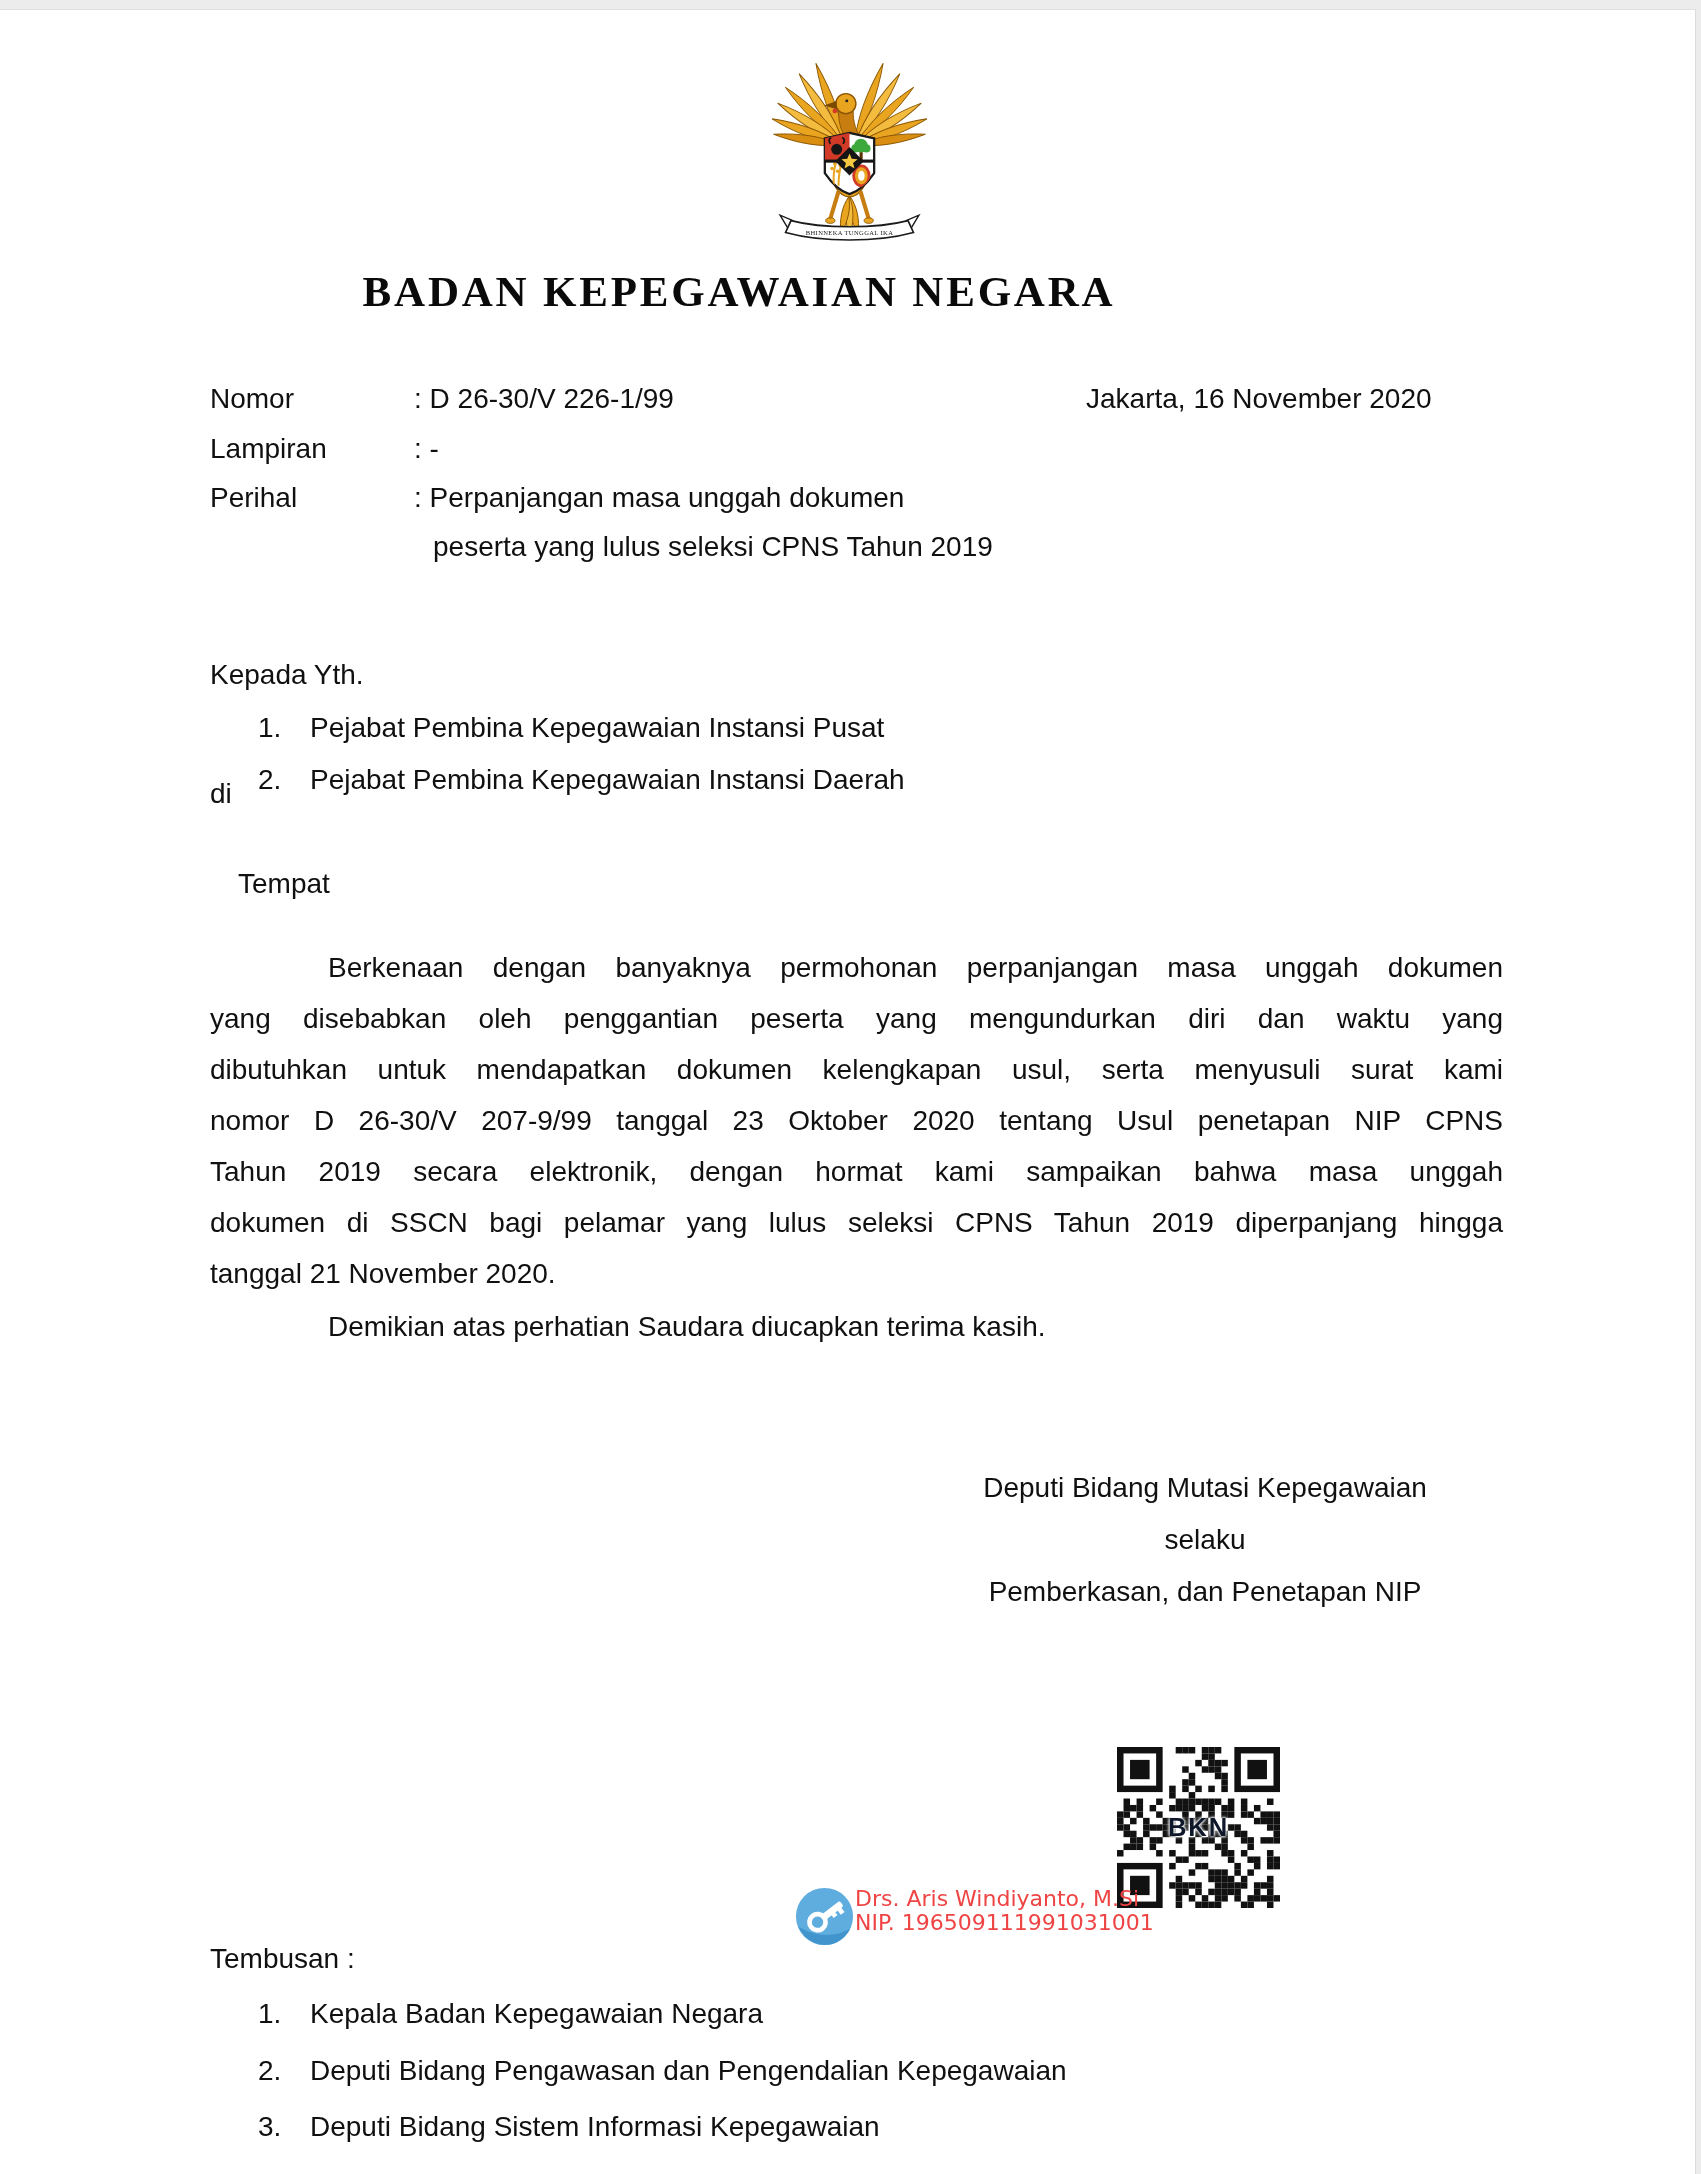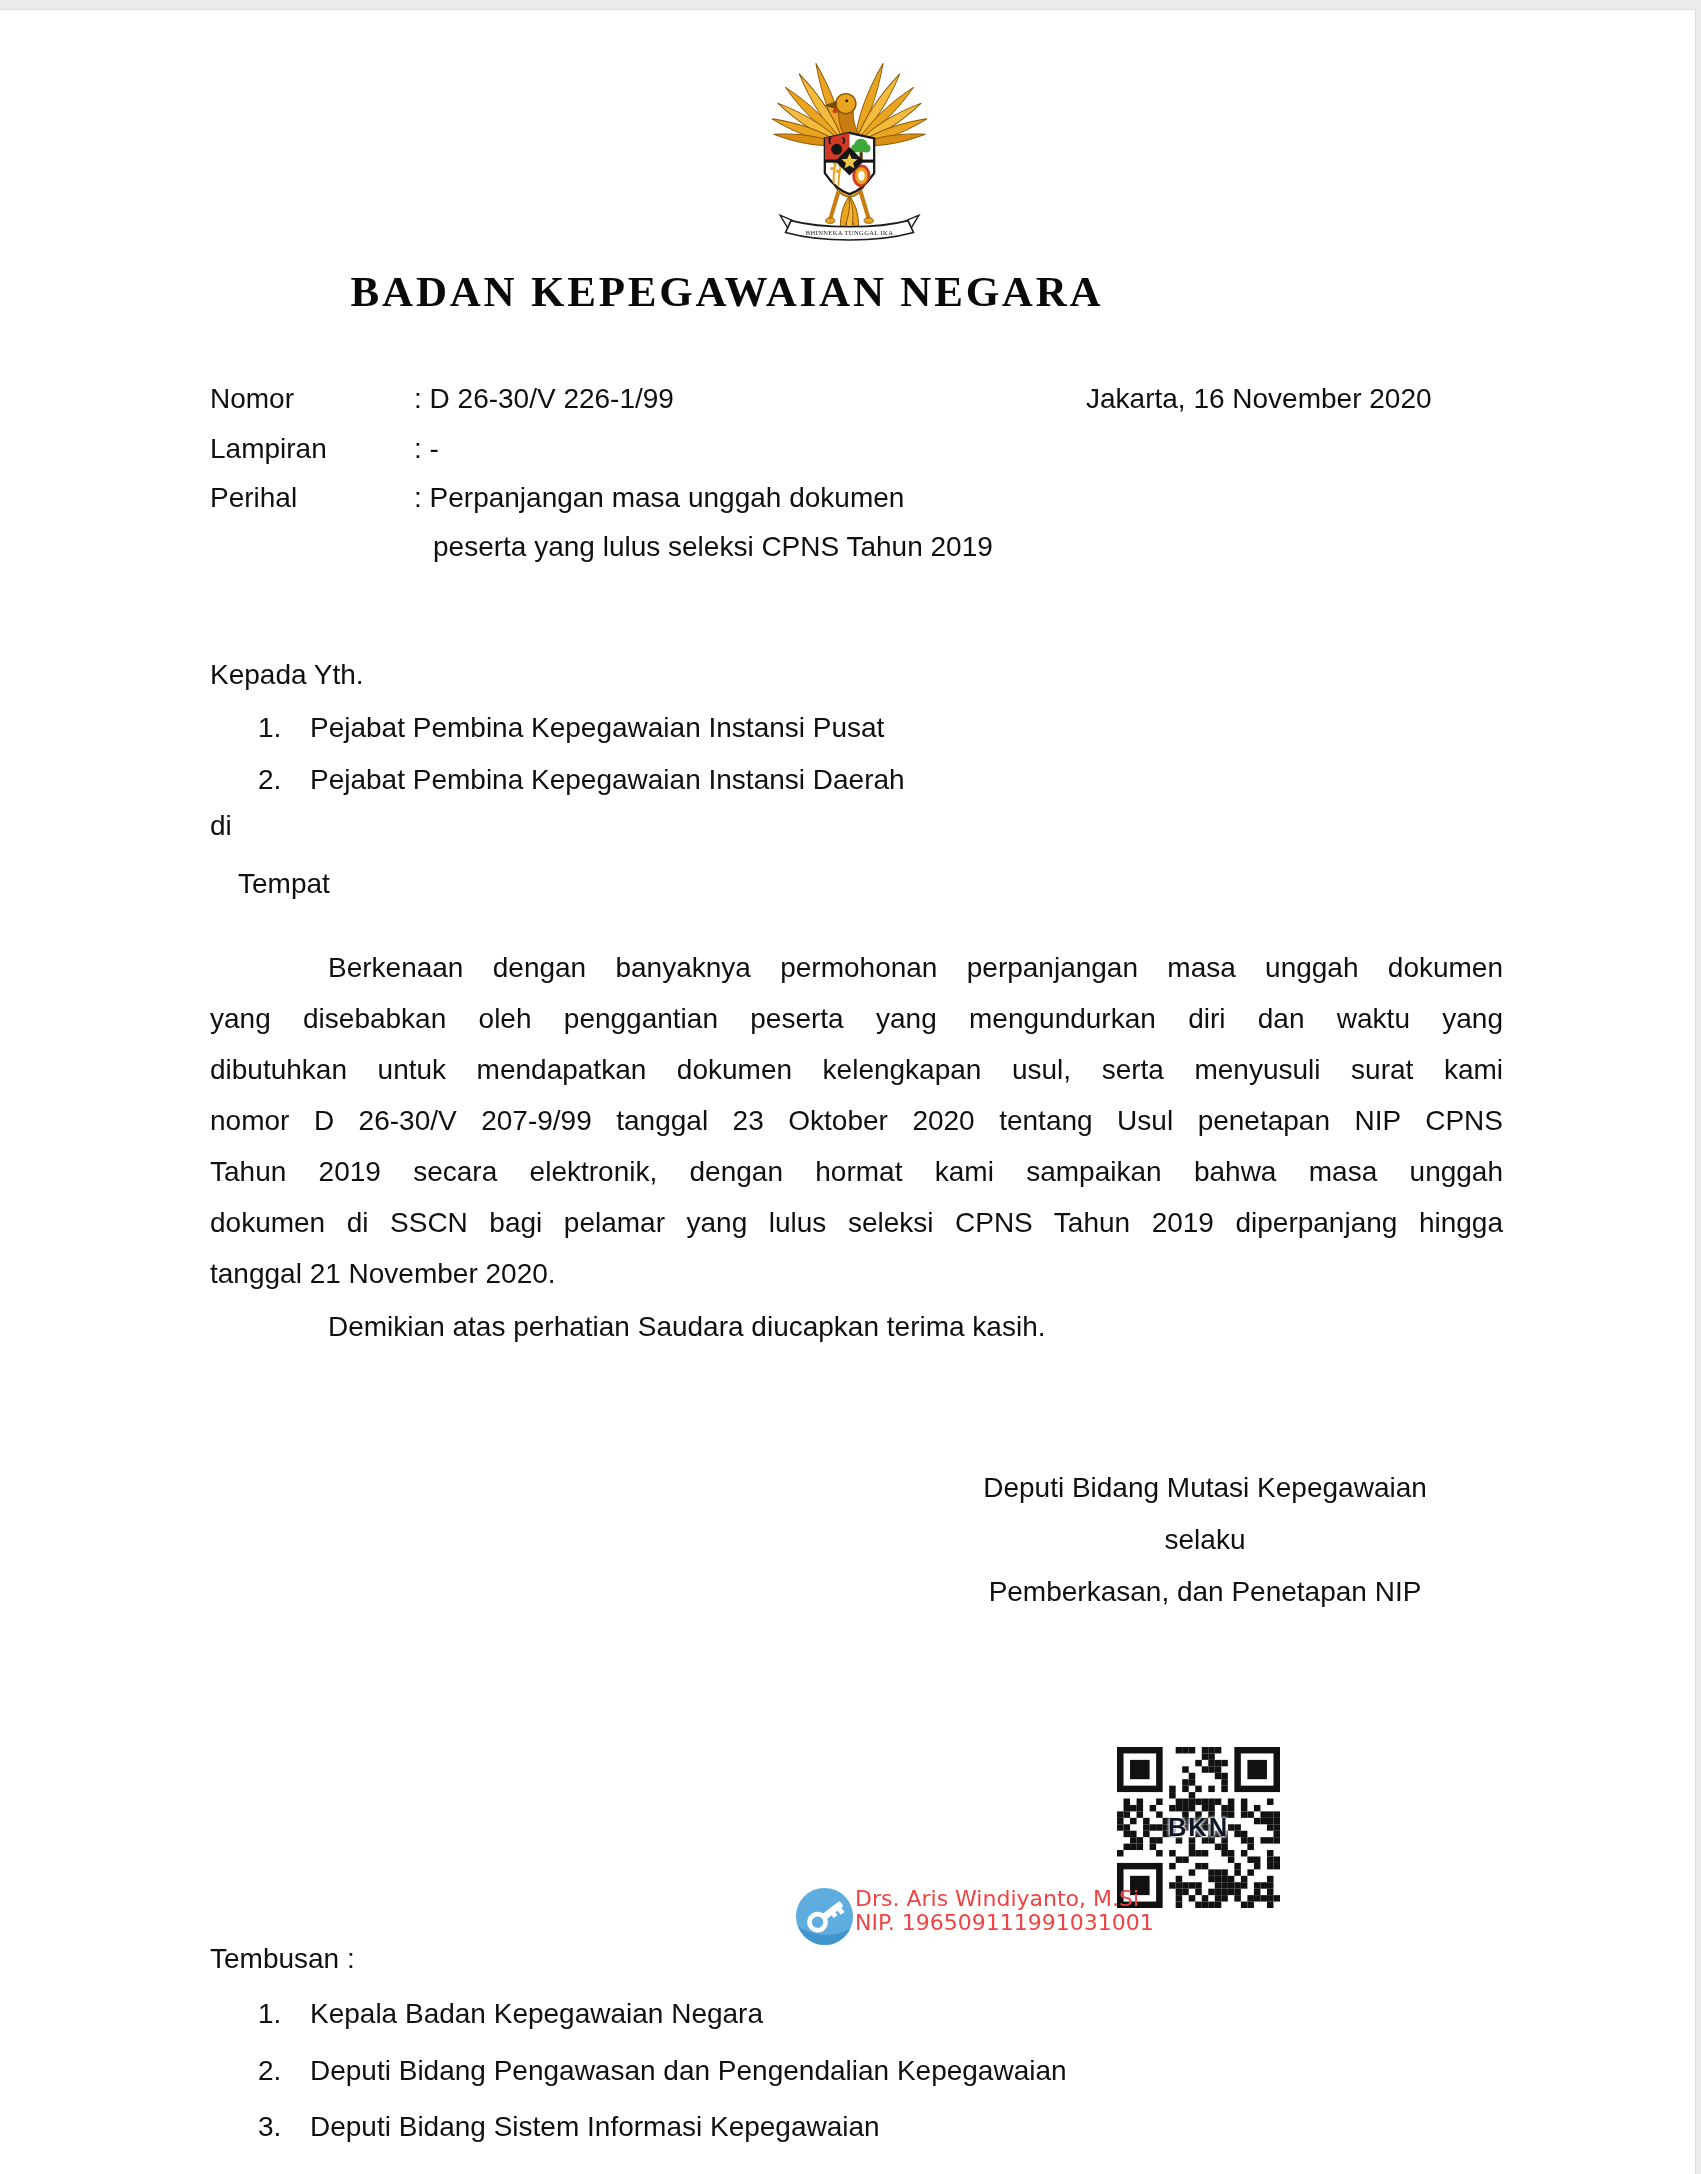--- a/index.html
+++ b/index.html
@@ -4,36 +4,36 @@
 <style>
   html,body{margin:0;padding:0;background:#ffffff;}
   .viewport{position:relative;width:1702px;height:2175px;background:#ffffff;overflow:hidden;
             font-family:"Liberation Sans",sans-serif;color:#101010;}
   .chrome-top{position:absolute;left:0;top:0;width:1702px;height:8.5px;background:#ececec;border-bottom:0.9px solid #e0e0e0;}
   .chrome-right{position:absolute;right:0;top:8.5px;width:5.7px;bottom:0;background:#ececec;border-left:0.9px solid #dcdcdc;}
 
   .abs{position:absolute;}
   .t30{font-size:28px;line-height:34px;}
 
-  .agency-title{left:4px;top:267px;width:1446px;text-align:center;
+  .agency-title{left:16px;top:267px;width:1446px;text-align:center;
     font-family:"Liberation Serif",serif;font-weight:bold;font-size:43px;letter-spacing:2.8px;color:#0a0a0a;}
 
   
   .meta-label{left:210px;width:199px;}
   .meta-value{left:414px;width:662px;}
   .row-y0{top:382px;} .row-y1{top:432px;} .row-y2{top:481px;} .row-y3{top:530px;}
   .place-date{left:1086px;top:382px;width:407px;}
   .perihal2{left:433px;}
 
   
   .kepada{left:210px;top:658px;}
   .list-num{left:258px;width:47px;}
   .list-text{left:310px;width:1041px;}
   .rec-y0{top:711px;} .rec-y1{top:763px;}
-  .di-label{left:210px;top:809px;text-align:center;}
+  .di-label{left:210px;top:777px;text-align:center;}
   .tempat{left:238px;top:867px;}
 
   
   .para1{left:210px;top:942px;width:1293px;font-size:28px;}
   .para1 .pline{height:51px;line-height:51px;text-align:justify;text-align-last:justify;white-space:normal;}
   .para1 .pline.first{text-indent:118px;}
   .para1 .pline.last{text-align-last:left;}
   .para2{left:328px;top:1310px;width:1183px;}
 
   

